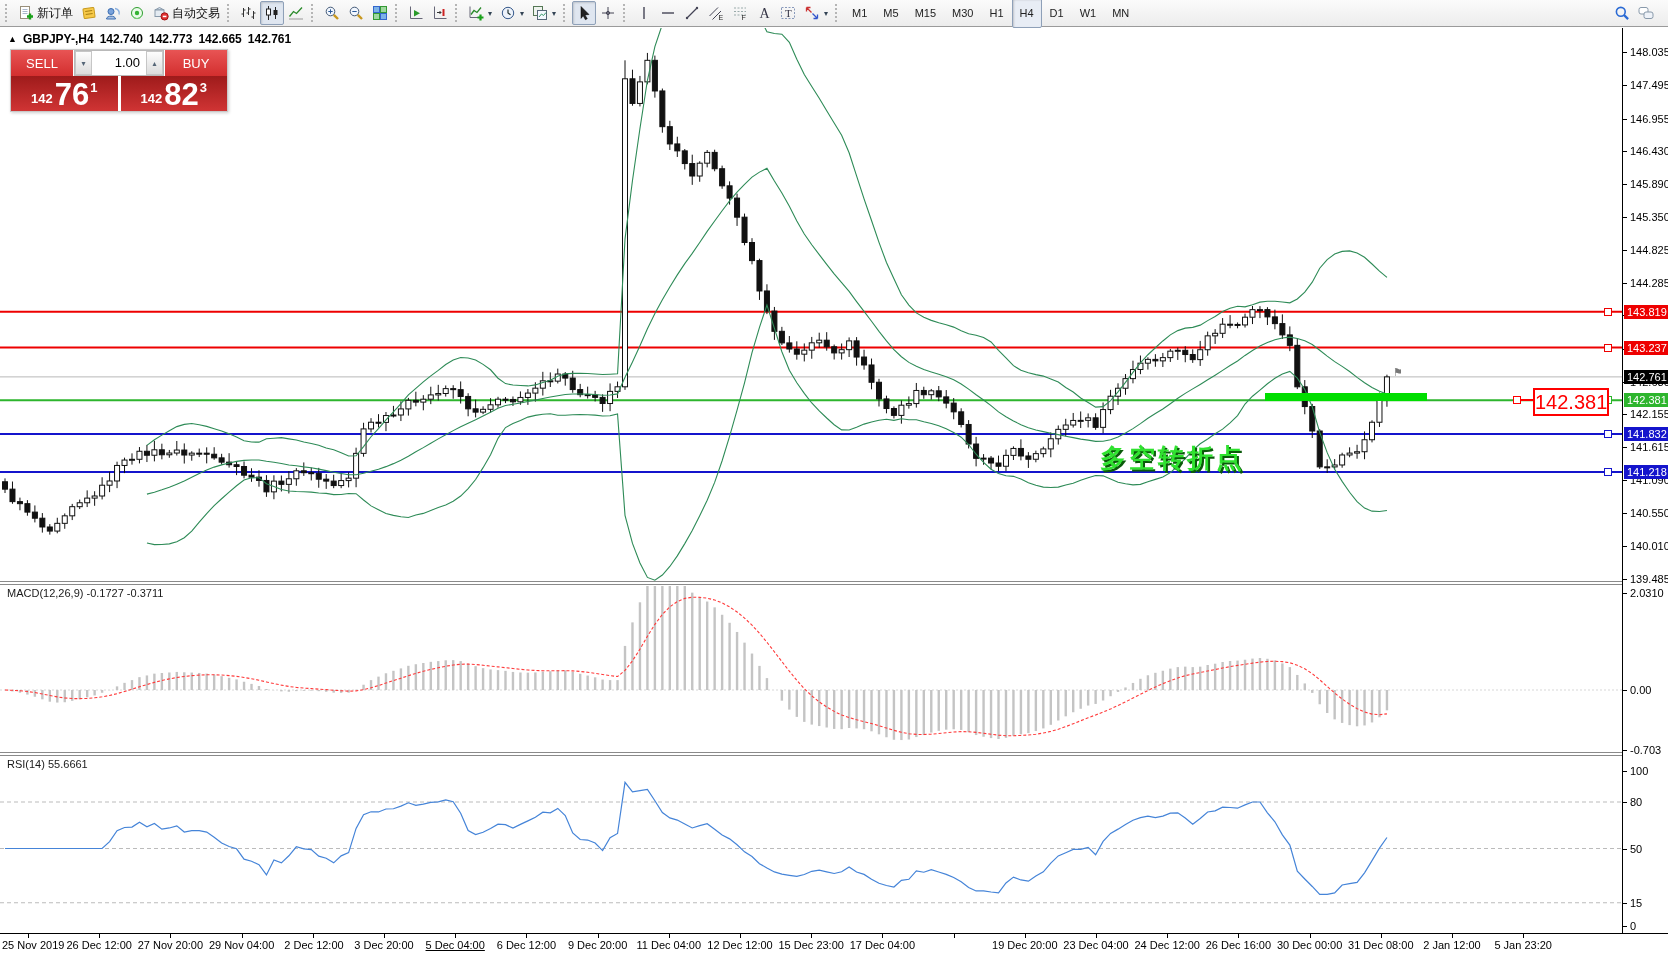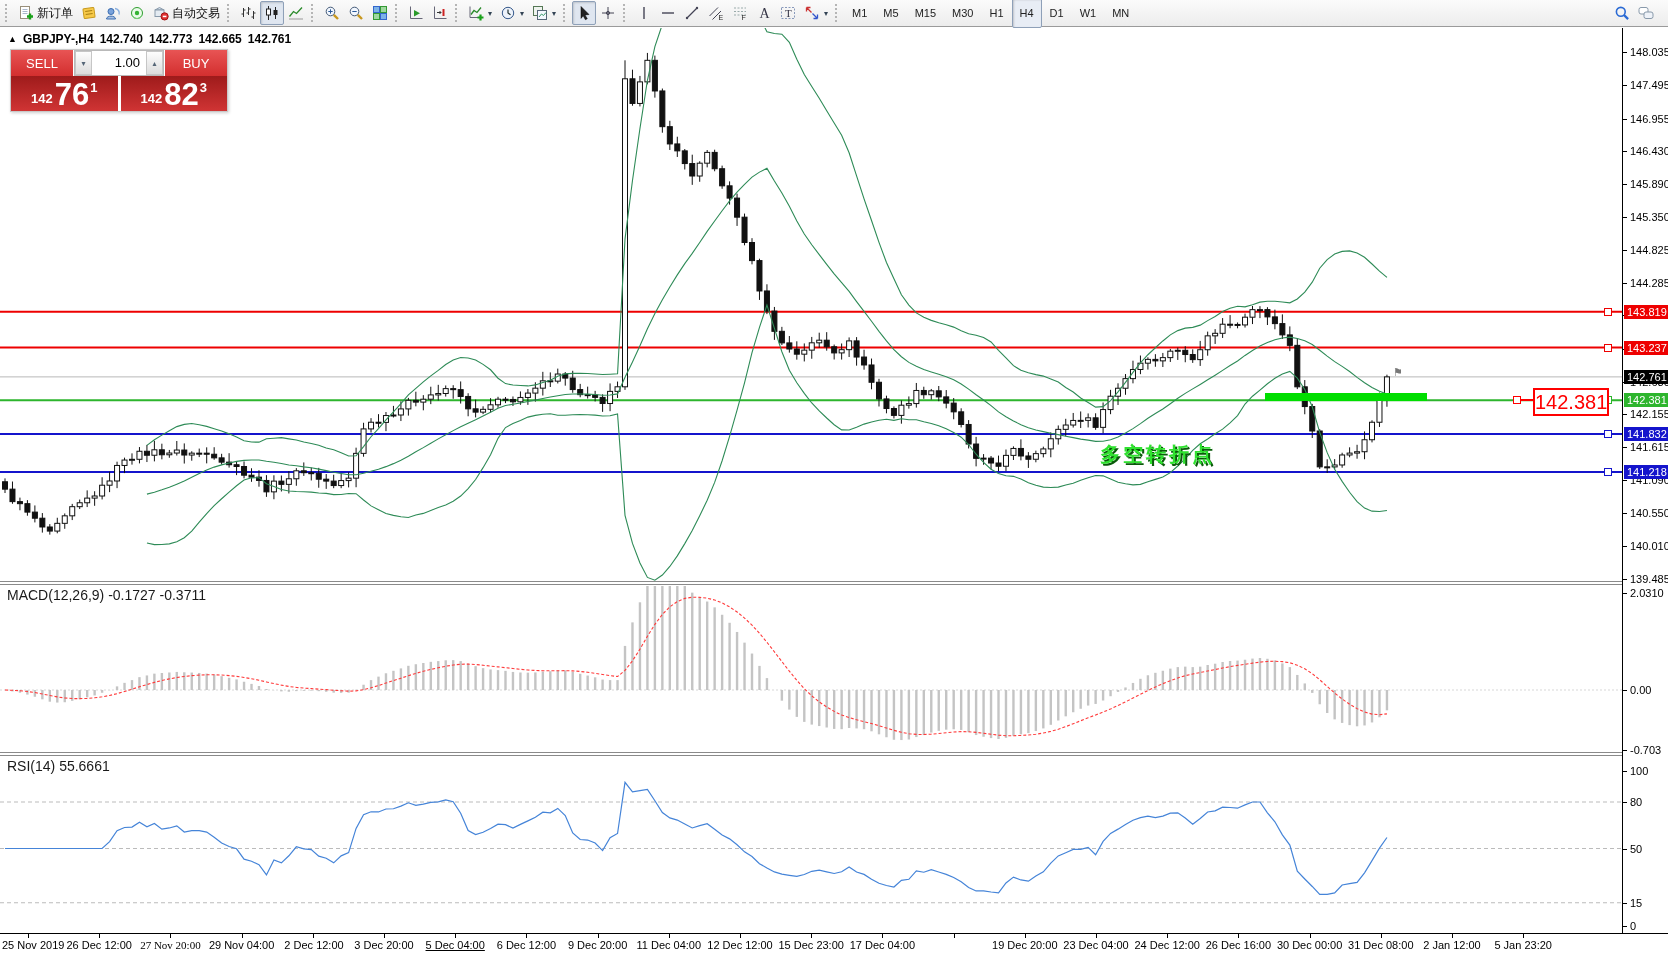--- a/index.html
+++ b/index.html
@@ -37,28 +37,28 @@
   .tp-btn{flex:0 0 62px;background:linear-gradient(#e85454,#d32f2f);color:#fff;font-size:13px;display:flex;align-items:center;justify-content:center;}
   #tp-vol{flex:1;display:flex;border:1px solid #b9b9b9;background:#fff;margin:0 1px;}
   .spin{width:15px;background:linear-gradient(#fdfdfd,#dcdcdc);color:#567;font-size:8px;display:flex;align-items:center;justify-content:center;border:1px solid #c6c6c6;}
   #tp-vol-val{flex:1;text-align:right;font-size:13px;color:#000;padding:4px 6px 0 0;}
   #tp-row2{display:flex;height:35px;justify-content:flex-end;}
   .tp-price{flex:1;background:linear-gradient(#9e1b1b,#d03434);color:#fff;display:flex;align-items:flex-end;justify-content:center;padding-bottom:2px;}
   .tp-price.sell{margin-right:1.5px;} .tp-price.buy{margin-left:1.5px;}
   .pp-small{font-size:13px;font-weight:bold;margin:0 2px 3px 0;}
   .pp-big{font-size:31px;font-weight:bold;line-height:28px;}
   .pp-sup{font-size:13px;font-weight:bold;margin:0 0 14px 1px;}
-  #annotation{position:absolute;top:413px;left:1100px;z-index:3;font-size:20px;font-weight:bold;letter-spacing:3px;color:#2FE22F;text-shadow:2px 2px 0 #0a5a0a;white-space:nowrap;}
+  #annotation{position:absolute;top:413px;left:1100px;z-index:3;font-size:26px;font-weight:bold;letter-spacing:3px;color:#2FE22F;text-shadow:2px 2px 0 #0a5a0a;white-space:nowrap;}
   #green-bar{position:absolute;top:365px;left:1265px;width:162px;height:8px;background:#00DE00;z-index:2;}
   #price-tag{position:absolute;top:360px;left:1533px;width:72px;height:24px;border:2px solid #f00;background:#fff;color:#f00;font-size:20px;text-align:center;line-height:24px;z-index:6;}
   #tag-dash{position:absolute;top:371px;left:1521px;width:12px;height:2px;background:#f00;z-index:6;}
   #tag-handle{position:absolute;top:368px;left:1513px;width:6px;height:6px;border:1px solid #f00;background:#fff;z-index:6;}
   .line-handle{position:absolute;width:6px;height:6px;border:1px solid;background:#fff;z-index:3;}
   #flag-marker{position:absolute;top:338px;left:1393px;font-size:11px;color:#777;z-index:3;}
-  .ind-label{position:absolute;left:7px;font-size:14px;color:#1a1a1a;z-index:3;white-space:nowrap;text-align:right;}
+  .ind-label{position:absolute;left:7px;font-size:11px;color:#1a1a1a;z-index:3;white-space:nowrap;text-align:right;}
 </style>
 </head>
 <body>
 
 <div id="app">
   <div id="toolbar">
       <div class="grip"></div>
       <div class="tbtn">
         <svg viewBox="0 0 16 16">
           <rect x="2.5" y="1.5" width="9" height="12" fill="#fff" stroke="#998f7a"></rect>
@@ -955,21 +955,21 @@
         <span class="pmark" style="top: 874.75px;"></span>
         <span class="ptick" style="top: 892px;">0</span>
         <span class="pmark" style="top: 898px;"></span>
       </div>
     <div id="time-axis">
         <span class="tmark" style="left: 28px;"></span>
         <span class="tlab first" style="left: 2px;">25 Nov 2019</span>
         <span class="tmark" style="left: 99.2px;"></span>
         <span class="tlab" style="left: 99.2px;">26 Dec 12:00</span>
         <span class="tmark" style="left: 170.4px;"></span>
-        <span class="tlab" style="left: 170.4px; font-family: Liberation Serif, serif;">27 Nov 20:00</span>
+        <span class="tlab" style="left: 170.4px;">27 Nov 20:00</span>
         <span class="tmark" style="left: 241.6px;"></span>
         <span class="tlab" style="left: 241.6px;">29 Nov 04:00</span>
         <span class="tmark" style="left: 312.8px;"></span>
         <span class="tlab" style="left: 314px;">2 Dec 12:00</span>
         <span class="tmark" style="left: 384px;"></span>
         <span class="tlab" style="left: 384px;">3 Dec 20:00</span>
         <span class="tmark" style="left: 455.2px;"></span>
         <span class="tlab" style="left: 455.2px; text-decoration: underline;">5 Dec 04:00</span>
         <span class="tmark" style="left: 526.4px;"></span>
         <span class="tlab" style="left: 526.4px;">6 Dec 12:00</span>

